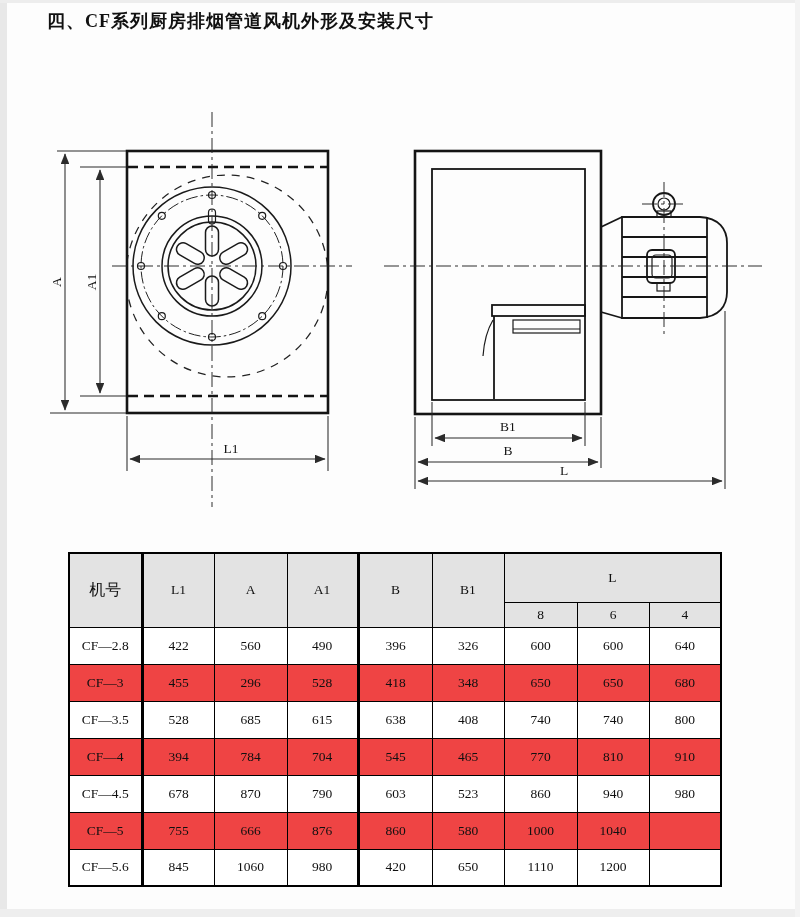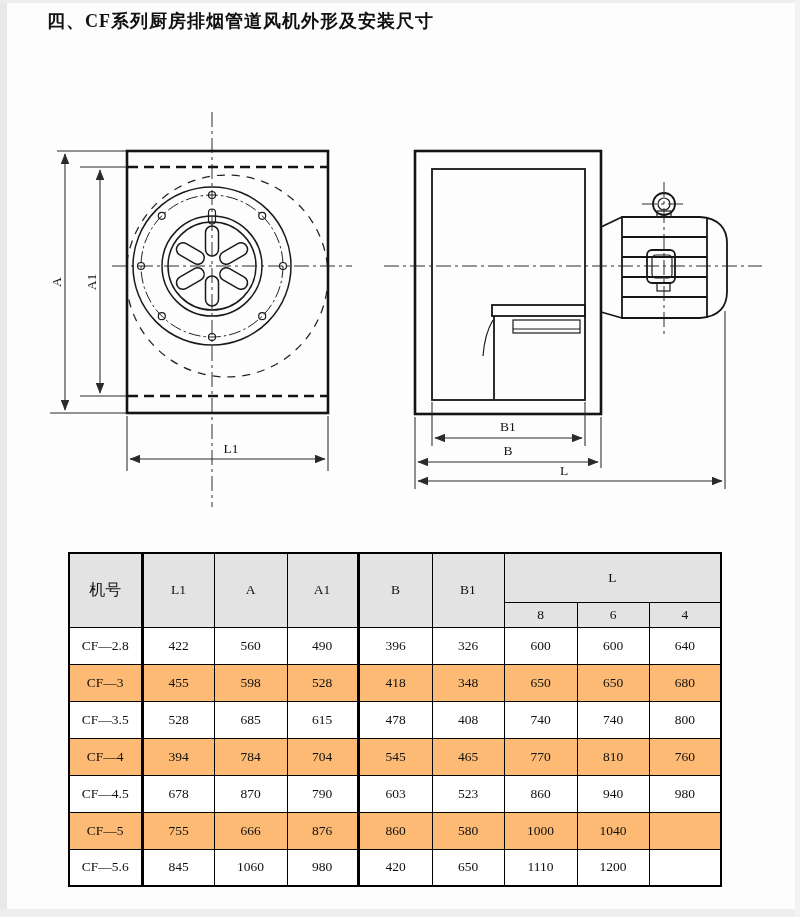--- a/index.html
+++ b/index.html
@@ -44,21 +44,21 @@
     font-family:"Liberation Serif", serif;
     font-size:13.5px;color:#101010;
   }
   table.spec th, table.spec td{
     border:1px solid #000;
     text-align:center;vertical-align:middle;
     padding:0;font-weight:normal;
     overflow:hidden;white-space:nowrap;
   }
   table.spec .hd{background:#e3e3e3;}
-  tr.gray td{background:#fdba74;}
+  tr.gray td{background:#ef4444;}
   tr.white td{background:#ffffff;}
   .b-r3{border-right-width:3px !important;}
   tr.h1{height:49px;}
   tr.h2{height:25px;}
   tr.datarow{height:37px;margin-top:20px;}
   th.model-h{font-size:16px;}
 </style>
 </head>
 <body>
 
@@ -231,49 +231,49 @@
         <td class="b-r3">490</td>
         <td>396</td>
         <td>326</td>
         <td>600</td>
         <td>600</td>
         <td>640</td>
       </tr>
       <tr class="datarow gray">
         <td class="b-r3">CF—3</td>
         <td>455</td>
-        <td>598</td>
+        <td>296</td>
         <td class="b-r3">528</td>
         <td>418</td>
         <td>348</td>
         <td>650</td>
         <td>650</td>
         <td>680</td>
       </tr>
       <tr class="datarow white">
         <td class="b-r3">CF—3.5</td>
         <td>528</td>
         <td>685</td>
         <td class="b-r3">615</td>
-        <td>478</td>
+        <td>638</td>
         <td>408</td>
         <td>740</td>
         <td>740</td>
         <td>800</td>
       </tr>
       <tr class="datarow gray">
         <td class="b-r3">CF—4</td>
         <td>394</td>
         <td>784</td>
         <td class="b-r3">704</td>
         <td>545</td>
         <td>465</td>
         <td>770</td>
         <td>810</td>
-        <td>760</td>
+        <td>910</td>
       </tr>
       <tr class="datarow white">
         <td class="b-r3">CF—4.5</td>
         <td>678</td>
         <td>870</td>
         <td class="b-r3">790</td>
         <td>603</td>
         <td>523</td>
         <td>860</td>
         <td>940</td>

